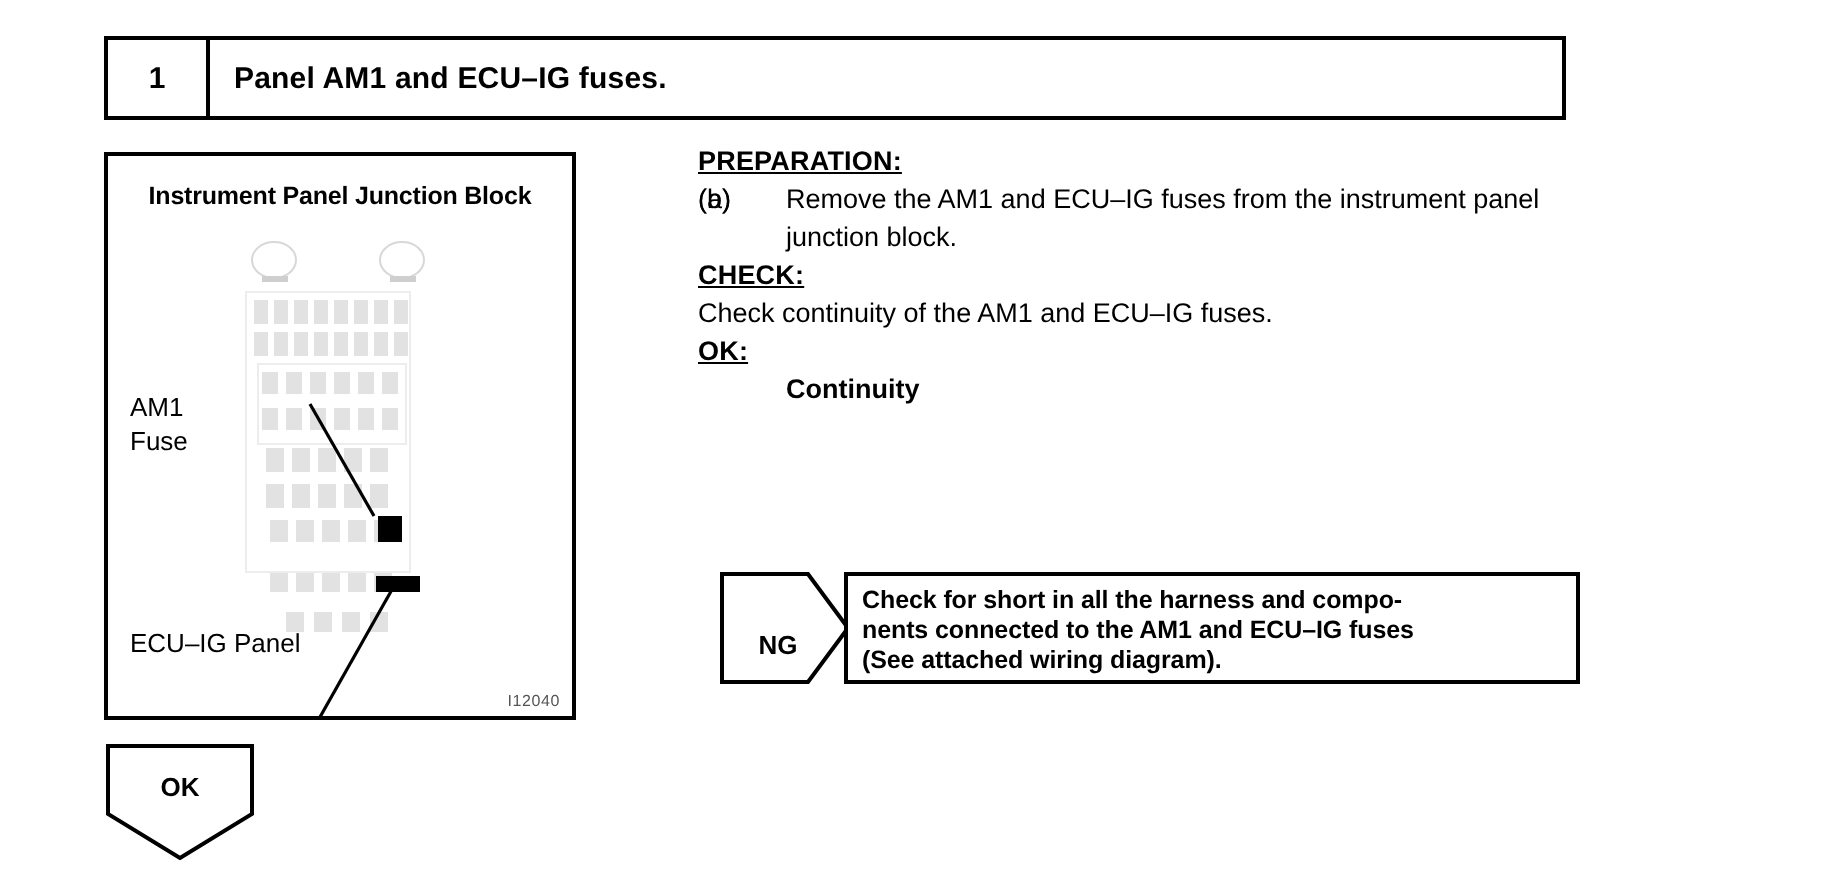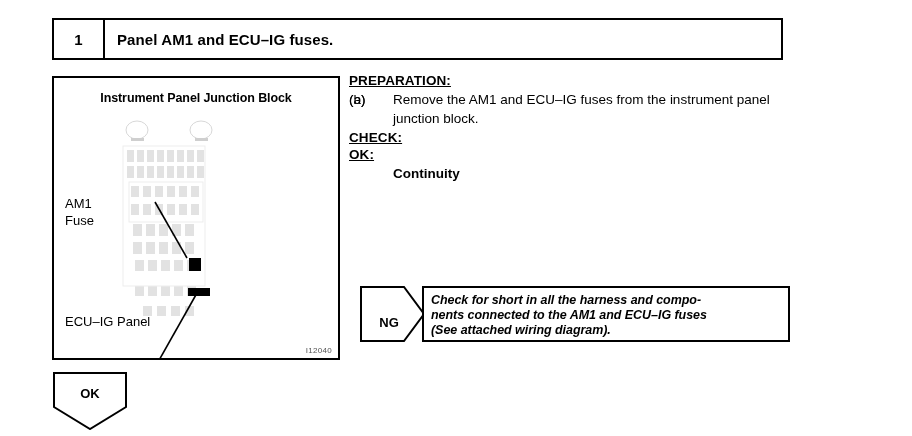--- a/index.html
+++ b/index.html
@@ -51,21 +51,21 @@
     font-size: 15px;
     font-weight: bold;
     letter-spacing: 0.1px;
   }
 
   
   .figure-panel {
     position: absolute;
     left: 52px;
     top: 76px;
-    width: 288px;
+    width: 236px;
     height: 284px;
     border: 2px solid #000;
     box-sizing: border-box;
     background: #fff;
     overflow: hidden;
   }
   .figure-caption {
     position: absolute;
     left: 0;
     right: 0;
@@ -192,21 +192,20 @@
   .ng-action-box {
     position: absolute;
     left: 62px;
     top: 0;
     width: 368px;
     height: 56px;
     border: 2px solid #000;
     box-sizing: border-box;
     background: #fff;
     padding: 5px 7px 0 7px;
-    font-style: italic;
   }
   .ng-action-line {
     font-size: 12.5px;
     font-weight: bold;
     line-height: 15px;
     letter-spacing: -0.05px;
     white-space: nowrap;
   }
 
   
@@ -332,20 +331,21 @@
   <div class="lettered-item">
     <span class="marker">(a)</span>
   </div>
 
   <div class="lettered-item">
     <span class="marker">(b)</span>
     <span>Remove the AM1 and ECU–IG fuses from the instrument panel junction block.</span>
   </div>
 
   <div class="section-heading spacer-check">CHECK:</div>
+  <div class="body-line">Check continuity of the AM1 and ECU–IG fuses.</div>
 
   <div class="section-heading spacer-ok">OK:</div>
   <div class="ok-value">Continuity</div>
 </div>
 
 <div class="ng-branch">
   <div class="ng-tag">
     <svg width="66" height="56" viewBox="0 0 66 56">
       <path d="M1,1 L44,1 L64,28 L44,55 L1,55 Z" fill="#ffffff" stroke="#000000" stroke-width="2"></path>
     </svg>

